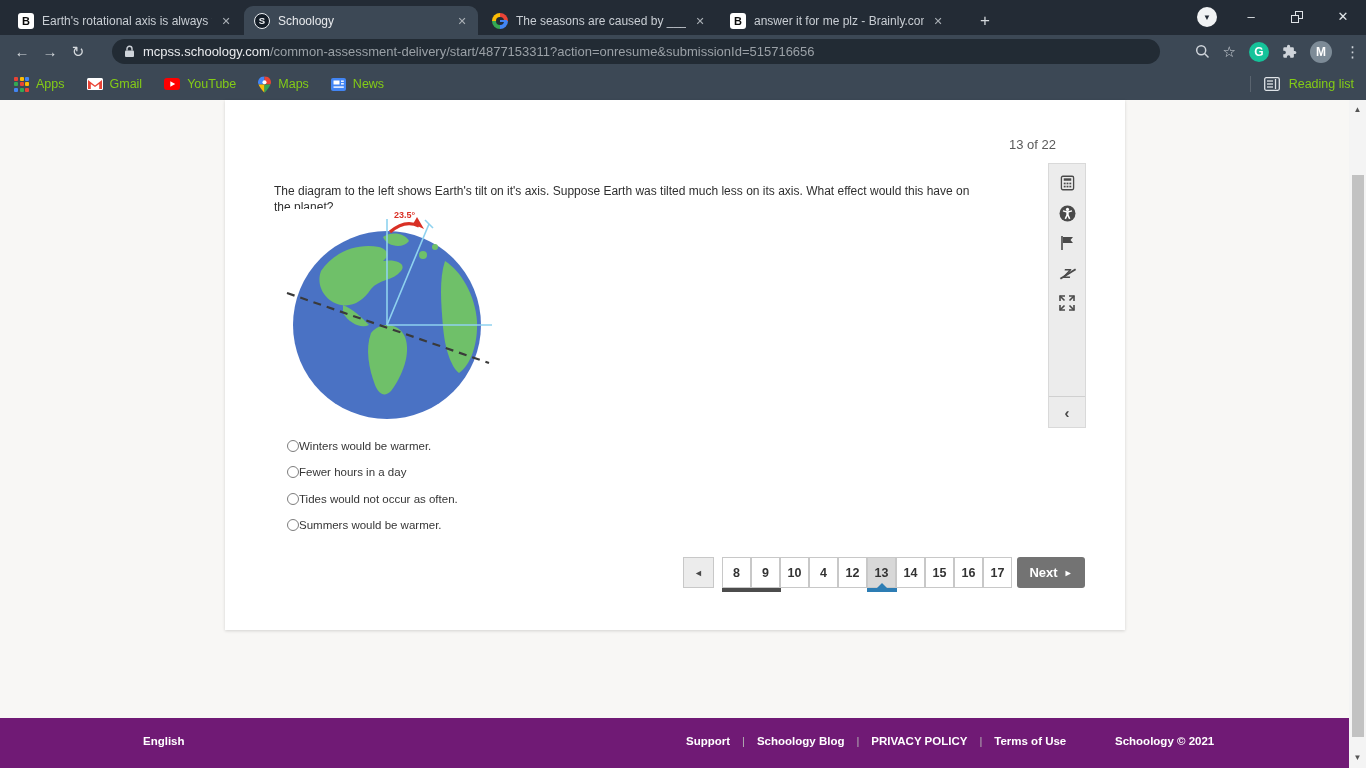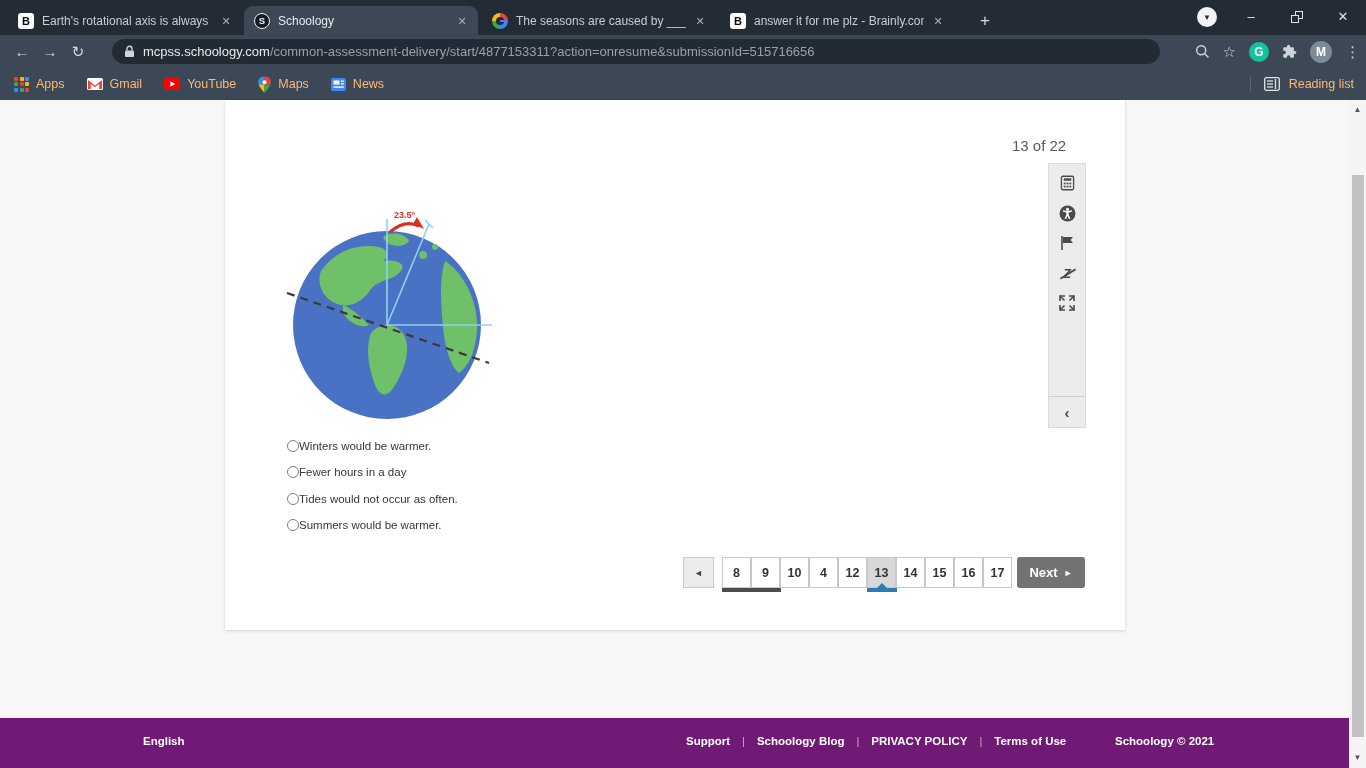--- a/index.html
+++ b/index.html
@@ -35,30 +35,30 @@
   .urlbar .domain { color:#e8eaed; font-size:13px; margin-left:8px; white-space:nowrap; }
   .urlbar .path { color:#9aa0a6; font-size:13px; white-space:nowrap; overflow:hidden; }
   .toolbar-right { position:absolute; right:6px; top:0; height:33px; display:flex; align-items:center; gap:13px; }
   .tb-ic { color:#cfd4da; font-size:15px; cursor:pointer; display:flex; align-items:center; }
   .grammarly { width:20px; height:20px; border-radius:50%; background:#15c39a; color:#fff; font-size:12px; font-weight:bold; display:flex; align-items:center; justify-content:center; }
   .avatar { width:22px; height:22px; border-radius:50%; background:#7d8b97; color:#fff; font-size:12px; font-weight:bold; display:flex; align-items:center; justify-content:center; }
 
   .bookmarks { position:absolute; left:0; top:68px; width:1366px; height:32px; background:#3c4855; display:flex; align-items:center; }
   .bm-item { display:flex; align-items:center; gap:7px; margin-left:22px; cursor:pointer; }
   .bm-item:first-child { margin-left:14px; }
-  .bm-label { color:#fdba74; font-size:12.5px; }
+  .bm-label { color:#84cc16; font-size:12.5px; }
   .apps-grid { display:grid; grid-template-columns:repeat(3,4px); grid-auto-rows:4px; gap:1.5px; }
   .apps-grid span { border-radius:1px; }
   .bm-right { position:absolute; right:12px; top:0; height:32px; display:flex; align-items:center; gap:9px; }
   .bm-divider { width:1px; height:16px; background:#5a646f; margin-right:4px; }
 
   
   .card { position:absolute; left:225px; top:100px; width:900px; height:530px; background:#fff; box-shadow:0 1px 3px rgba(0,0,0,0.15); }
   .quiz-title { position:absolute; left:263px; top:125px; font-size:17.5px; color:#4a4a4a; }
-  .progress { position:absolute; left:1012px; top:137px; width:120px; text-align:left; font-size:15px; color:#5a5a5a; }
+  .progress { position:absolute; left:936px; top:137px; width:120px; text-align:right; font-size:13px; color:#5a5a5a; }
   .question { position:absolute; left:274px; top:183px; width:710px; font-size:12px; color:#2f2f2f; line-height:1.35; }
   .earth-wrap { position:absolute; left:283px; top:209px; width:212px; height:215px; }
 
   .option { position:absolute; left:287px; display:flex; align-items:center; cursor:pointer; }
   .radio { width:12px; height:12px; border:1.5px solid #7d7d7d; border-radius:50%; background:#fff; flex:none; }
   .opt-label { font-size:11.5px; color:#363636; }
 
   .tools-panel { position:absolute; left:1048px; top:163px; width:38px; height:265px; background:#ececec; border:1px solid #d9d9d9; }
   .tool-btn { position:absolute; left:0; width:36px; height:24px; display:flex; align-items:center; justify-content:center; cursor:pointer; }
   .tool-divider { position:absolute; left:0; top:232px; width:36px; height:1px; background:#d0d0d0; }
@@ -226,20 +226,21 @@
           <line x1="3" y1="7" x2="9" y2="7"></line>
           <line x1="3" y1="10" x2="9" y2="10"></line>
         <line x1="11.5" y1="2" x2="11.5" y2="12"></line>
       </svg>
       <span class="bm-label">Reading list</span>
     </div>
   </div>
 
   <div class="card"></div>
   <div class="progress">13 of 22</div>
+  <div class="question">The diagram to the left shows Earth's tilt on it's axis.  Suppose Earth was tilted much less on its axis.  What effect would this have on the planet?</div>
 
   <div class="earth-wrap">
     <svg width="212" height="215" viewBox="0 0 212 215">
       <rect width="212" height="215" fill="#ffffff"></rect>
       <circle cx="104" cy="116" r="94" fill="#4a72c4"></circle>
       <g fill="#6fc069">
         <path d="M38 62 C50 44 72 34 96 38 C104 40 108 46 100 52 C112 50 124 54 118 62 C110 72 96 70 88 80 C80 92 70 98 58 96 C44 94 32 78 38 62 Z"></path>
         <path d="M60 96 C70 100 78 108 86 116 C78 120 66 114 60 104 Z"></path>
         <path d="M100 28 C108 22 122 24 126 32 C120 40 104 38 100 28 Z"></path>
         <path d="M88 124 C98 112 116 114 122 128 C128 144 120 166 108 182 C102 188 96 186 92 176 C86 160 82 140 88 124 Z"></path>

